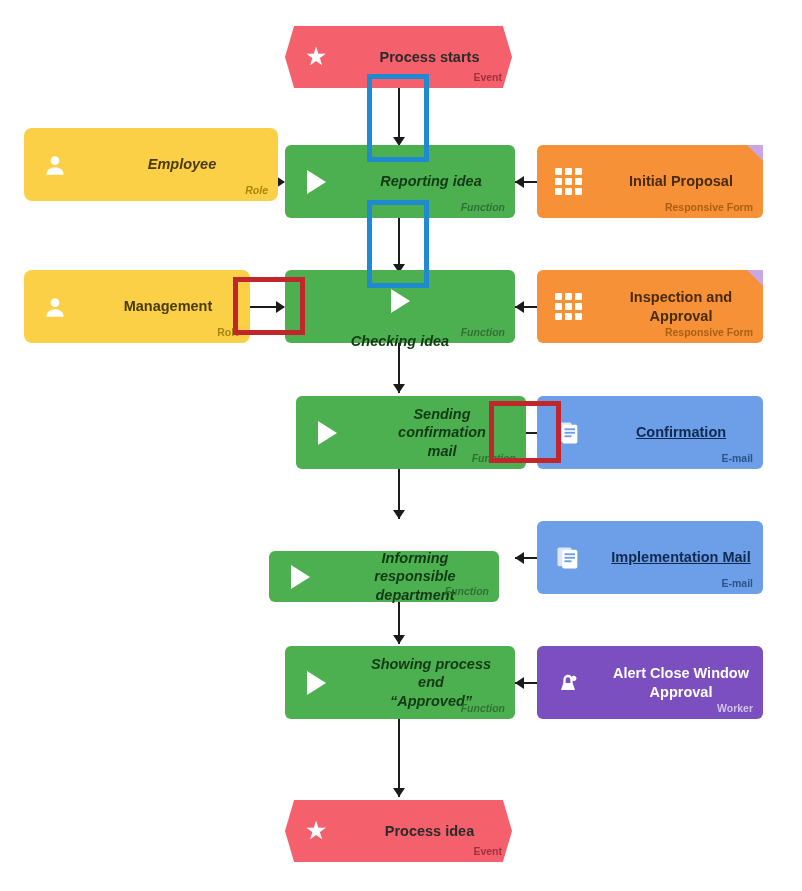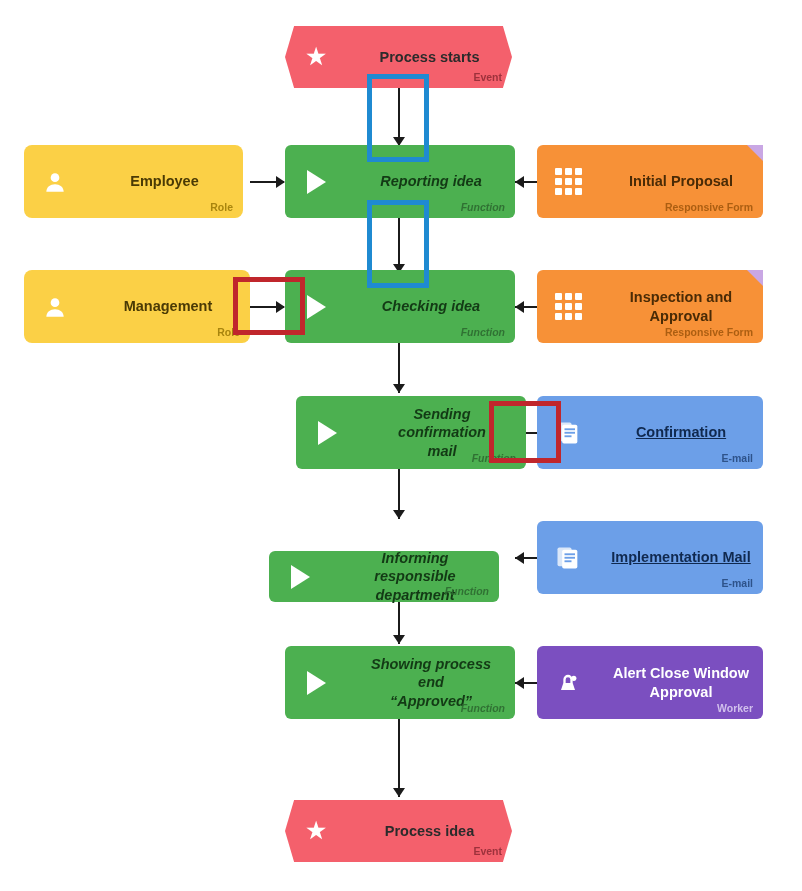--- a/index.html
+++ b/index.html
@@ -205,21 +205,21 @@
   <div class="arrow down" style="left:393px; top:788px;"></div>
 
   <div class="node event hex" style="left:285px; top:26px; width:227px; height:62px;">
     <div class="iconbox">
         <span class="ic-star">★</span>
       </div>
     <div class="label">Process starts</div>
     <div class="type">Event</div>
   </div>
 
-  <div class="node role" style="left:24px; top:145px; width:219px; height:73px;">
+  <div class="node role" style="left:24px; top:128px; width:254px; height:73px;font-style:italic;">
     <div class="iconbox">
       <svg width="26" height="26" viewBox="0 0 24 24" aria-hidden="true">
         <circle cx="12" cy="8" r="4" fill="#ffffff"></circle>
         <path d="M4 21c0-4.4 3.6-7 8-7s8 2.6 8 7z" fill="#ffffff"></path>
       </svg>
     </div>
     <div class="label">Employee</div>
     <div class="type">Role</div>
   </div>
 
@@ -254,21 +254,21 @@
     <div class="iconbox">
       <svg width="26" height="26" viewBox="0 0 24 24" aria-hidden="true">
         <circle cx="12" cy="8" r="4" fill="#ffffff"></circle>
         <path d="M4 21c0-4.4 3.6-7 8-7s8 2.6 8 7z" fill="#ffffff"></path>
       </svg>
     </div>
     <div class="label">Management</div>
     <div class="type">Role</div>
   </div>
 
-  <div class="node function" style="left:285px; top:270px; width:230px; height:73px;">
+  <div class="node function" style="left:285px; top:270px; width:230px; height:73px;flex-direction:column;">
     <div class="iconbox">
         <span class="ic-play"></span>
       </div>
     <div class="label">Checking idea</div>
     <div class="type">Function</div>
   </div>
 
   <div class="node form" style="left:537px; top:270px; width:226px; height:73px;">
     <div class="dogear"></div>
     <div class="iconbox">

